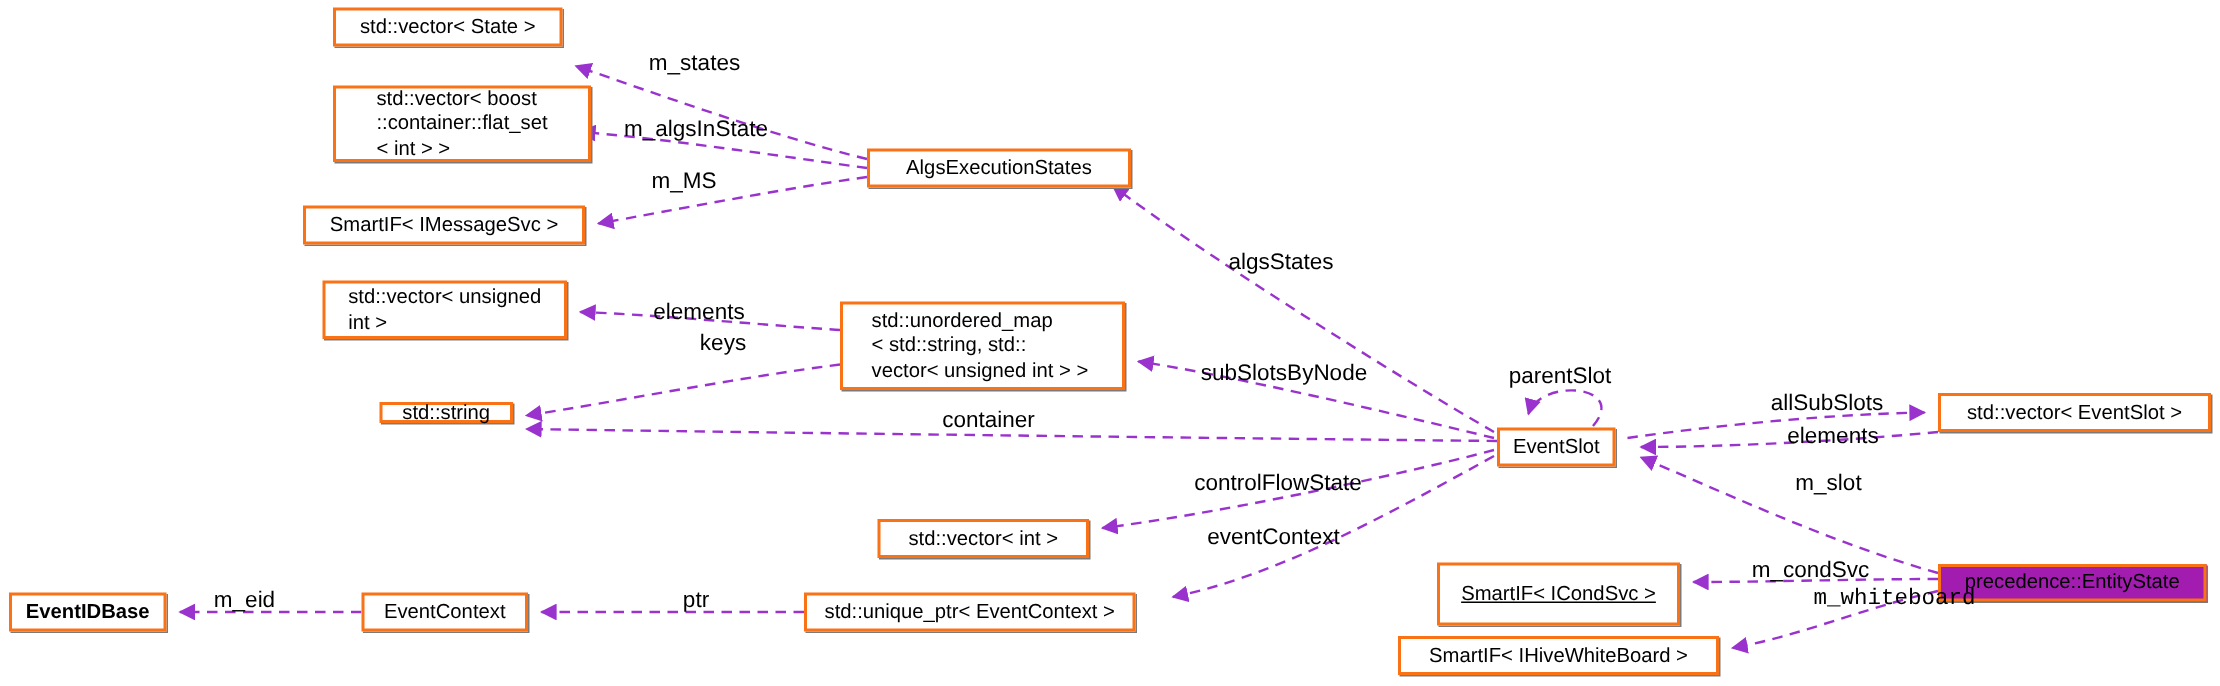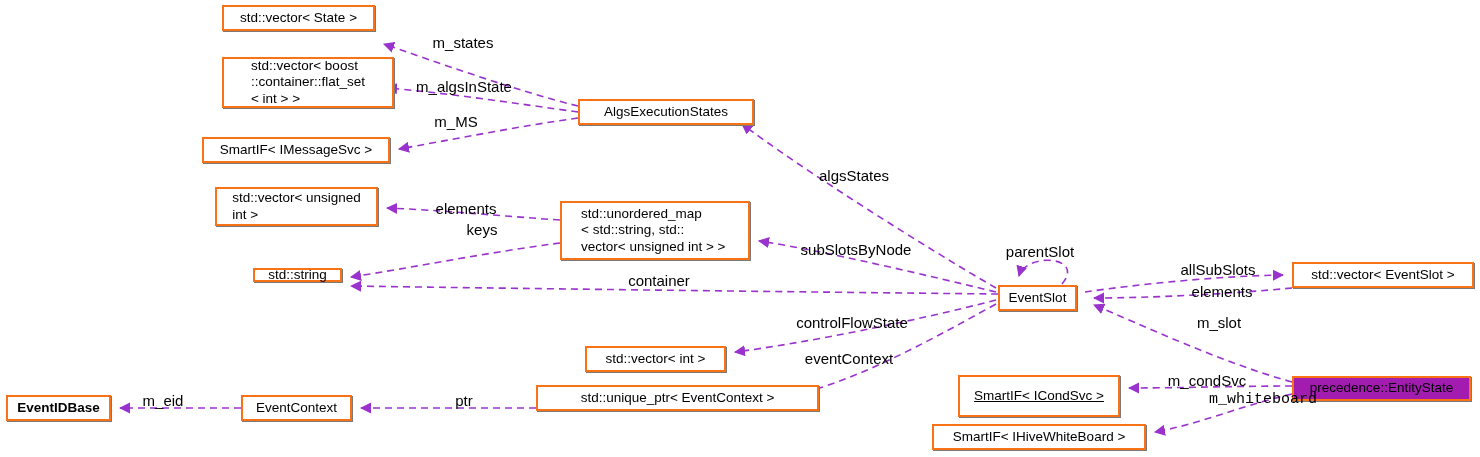--- a/index.html
+++ b/index.html
@@ -53,21 +53,21 @@
 &lt; int &gt; &gt;</div>
       <div class="node" style="left: 202px; top: 137px; width: 188px; height: 26px;">SmartIF&lt; IMessageSvc &gt;</div>
       <div class="node" style="left: 215px; top: 187px; width: 163px; height: 39px;">std::vector&lt; unsigned
 int &gt;</div>
       <div class="node" style="left: 253px; top: 268px; width: 89px; height: 14px;">std::string</div>
       <div class="node left" style="left: 560px; top: 201px; width: 190px; height: 59px;">std::unordered_map
 &lt; std::string, std::
 vector&lt; unsigned int &gt; &gt;</div>
       <div class="node" style="left: 578px; top: 99px; width: 176px; height: 26px;">AlgsExecutionStates</div>
       <div class="node" style="left: 585px; top: 346px; width: 141px; height: 26px;">std::vector&lt; int &gt;</div>
-      <div class="node" style="left: 536px; top: 385px; width: 283px; height: 26px;">std::unique_ptr&lt; EventContext &gt;</div>
+      <div class="node" style="left: 536px; top: 395px; width: 221px; height: 26px;">std::unique_ptr&lt; EventContext &gt;</div>
       <div class="node" style="left: 241px; top: 395px; width: 111px; height: 26px;">EventContext</div>
       <div class="node" style="left: 6px; top: 395px; width: 105px; height: 26px; font-weight: bold;">EventIDBase</div>
       <div class="node" style="left: 998px; top: 285px; width: 79px; height: 26px;">EventSlot</div>
       <div class="node" style="left: 1292px; top: 262px; width: 182px; height: 26px;">std::vector&lt; EventSlot &gt;</div>
       <div class="node" style="left: 958px; top: 375px; width: 162px; height: 42px; text-decoration: underline;">SmartIF&lt; ICondSvc &gt;</div>
       <div class="node" style="left: 932px; top: 424px; width: 214px; height: 26px;">SmartIF&lt; IHiveWhiteBoard &gt;</div>
       <div class="node highlight" style="left: 1292px; top: 376px; width: 179px; height: 25px;">precedence::EntityState</div>
     </div>
   <div id="label-layer">
       <div class="edge-label" style="left: 463px; top: 42px;">m_states</div>

